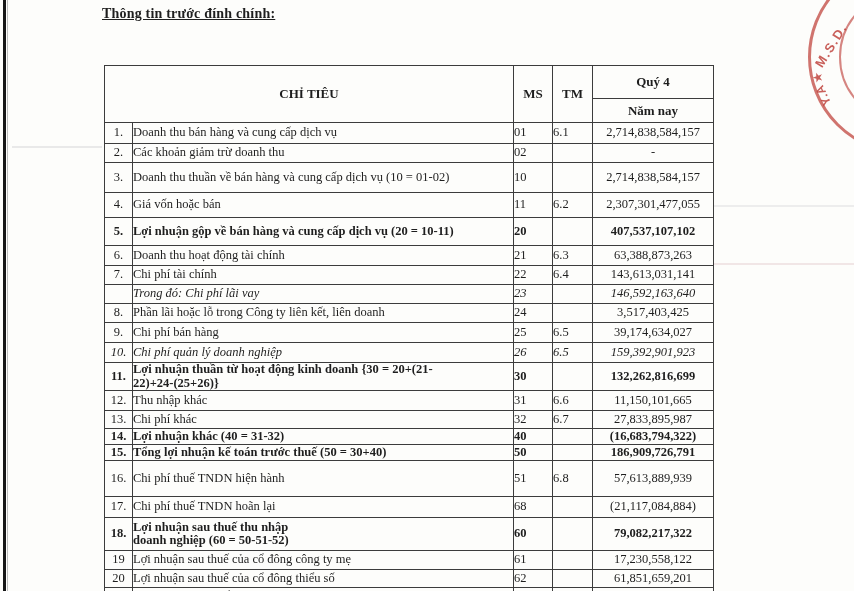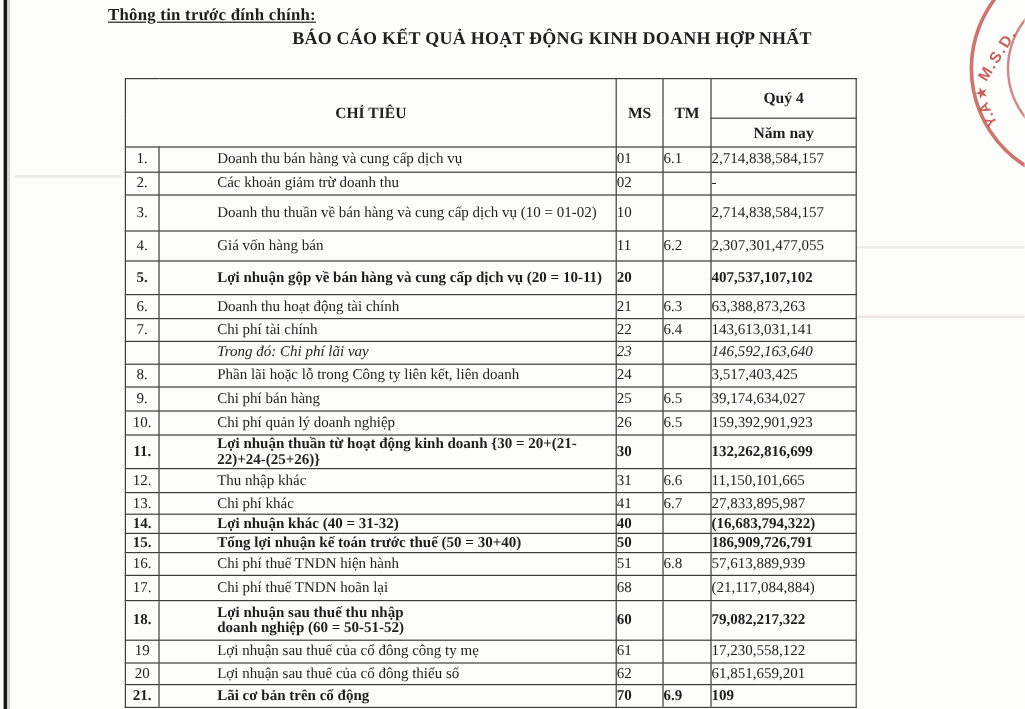--- a/index.html
+++ b/index.html
@@ -11,21 +11,21 @@
   }
   
   .scan-bar{position:absolute;left:3px;top:0;width:3px;height:591px;background:#161616;}
   .scan-bar2{position:absolute;left:7px;top:0;width:1px;height:591px;background:#bdbdbd;}
   .streak{position:absolute;height:2px;background:#e9e9e9;}
   .streak.s1{left:12px;top:146px;width:90px;}
   .streak.s2{left:714px;top:205px;width:140px;background:#ededed;}
   .streak.s3{left:714px;top:263px;width:140px;background:#f1e6e6;}
 
   .pre-title{
-    position:absolute;left:90px;top:6px;
+    position:absolute;left:102px;top:6px;
     font-size:14px;font-weight:bold;text-decoration:underline;letter-spacing:.2px;
   }
   .title-wrap{position:absolute;left:104px;top:25px;width:712px;text-align:center;}
   .report-title{font-size:15px;font-weight:bold;letter-spacing:.2px;}
   .report-period{font-size:13.5px;font-weight:bold;margin-top:1px;}
 
   table.fin{
     position:absolute;left:104px;top:65px;
     border-collapse:collapse;table-layout:fixed;width:609px;
   }
@@ -33,22 +33,22 @@
     border:1px solid var(--line,#3c3c3c);
     font-size:12.5px;line-height:13.5px;vertical-align:middle;
     padding:0;overflow:hidden;
   }
   .fin thead th{font-weight:bold;font-size:13px;text-align:center;}
   .fin thead tr.hh1{height:33px;}
   .fin thead tr.hh2{height:24px;}
   .c-no{text-align:center;}
   .c-label{text-align:left;padding:0 4px 0 7px;}
   .c-ms,.c-tm{text-align:left;}
-  .c-val{text-align:left;padding-right:5px;}
-  .l1,.l2{display:block;margin-left:48px;}
+  .c-val{text-align:center;padding-right:5px;}
+  .l1,.l2{display:block;}
   tr.bold{font-weight:bold;}
   tr.italic{font-style:italic;}
 
   
   .stamp{position:absolute;left:0;top:0;width:854px;height:591px;pointer-events:none;}
   .stamp-outer{
     position:absolute;box-sizing:border-box;left:808px;top:-40px;width:194px;height:194px;
     border:3px solid var(--stamp-red,#c0453f);border-radius:50%;opacity:.75;
   }
   .stamp-inner{
@@ -70,21 +70,20 @@
 
   <div class="scan-bar"></div>
   <div class="scan-bar2"></div>
   <div class="streak s1"></div>
   <div class="streak s2"></div>
   <div class="streak s3"></div>
 
   <div class="pre-title">Thông tin trước đính chính:</div>
 
   <div class="title-wrap">
-    <div class="report-title">BÁO CÁO KẾT QUẢ HOẠT ĐỘNG KINH DOANH HỢP NHẤT</div>
   </div>
 
   <table class="fin">
     <colgroup>
       <col style="width:28px">
         <col style="width:381px">
         <col style="width:39px">
         <col style="width:40px">
         <col style="width:121px">
     </colgroup>
@@ -123,21 +122,21 @@
       <td class="c-label">
             <span class="l1">Doanh thu thuần về bán hàng và cung cấp dịch vụ (10 = 01-02)</span>
           </td>
       <td class="c-ms">10</td>
       <td class="c-tm"></td>
       <td class="c-val">2,714,838,584,157</td>
     </tr>
         <tr style="height: 25px;">
       <td class="c-no">4.</td>
       <td class="c-label">
-            <span class="l1">Giá vốn hàng bán</span>
+            <span class="l1">Giá vốn hoặc bán</span>
           </td>
       <td class="c-ms">11</td>
       <td class="c-tm">6.2</td>
       <td class="c-val">2,307,301,477,055</td>
     </tr>
         <tr class="bold" style="height: 28px;">
       <td class="c-no">5.</td>
       <td class="c-label">
             <span class="l1">Lợi nhuận gộp về bán hàng và cung cấp dịch vụ (20 = 10-11)</span>
           </td>
@@ -183,21 +182,21 @@
     </tr>
         <tr style="height: 20px;">
       <td class="c-no">9.</td>
       <td class="c-label">
             <span class="l1">Chi phí bán hàng</span>
           </td>
       <td class="c-ms">25</td>
       <td class="c-tm">6.5</td>
       <td class="c-val">39,174,634,027</td>
     </tr>
-        <tr style="height: 20px;">
+        <tr style="height: 20px; font-style: italic;">
       <td class="c-no">10.</td>
       <td class="c-label">
             <span class="l1">Chi phí quản lý doanh nghiệp</span>
           </td>
       <td class="c-ms">26</td>
       <td class="c-tm">6.5</td>
       <td class="c-val">159,392,901,923</td>
     </tr>
         <tr class="bold" style="height: 27px;">
       <td class="c-no">11.</td>
@@ -216,21 +215,21 @@
           </td>
       <td class="c-ms">31</td>
       <td class="c-tm">6.6</td>
       <td class="c-val">11,150,101,665</td>
     </tr>
         <tr style="height: 18px;">
       <td class="c-no">13.</td>
       <td class="c-label">
             <span class="l1">Chi phí khác</span>
           </td>
-      <td class="c-ms">41</td>
+      <td class="c-ms">32</td>
       <td class="c-tm">6.7</td>
       <td class="c-val">27,833,895,987</td>
     </tr>
         <tr class="bold" style="height: 16px;">
       <td class="c-no">14.</td>
       <td class="c-label">
             <span class="l1">Lợi nhuận khác (40 = 31-32)</span>
           </td>
       <td class="c-ms">40</td>
       <td class="c-tm"></td>
@@ -238,21 +237,21 @@
     </tr>
         <tr class="bold" style="height: 16px;">
       <td class="c-no">15.</td>
       <td class="c-label">
             <span class="l1">Tổng lợi nhuận kế toán trước thuế (50 = 30+40)</span>
           </td>
       <td class="c-ms">50</td>
       <td class="c-tm"></td>
       <td class="c-val">186,909,726,791</td>
     </tr>
-        <tr style="height: 19px;">
+        <tr style="height: 36px;">
       <td class="c-no">16.</td>
       <td class="c-label">
             <span class="l1">Chi phí thuế TNDN hiện hành</span>
           </td>
       <td class="c-ms">51</td>
       <td class="c-tm">6.8</td>
       <td class="c-val">57,613,889,939</td>
     </tr>
         <tr style="height: 21px;">
       <td class="c-no">17.</td>

